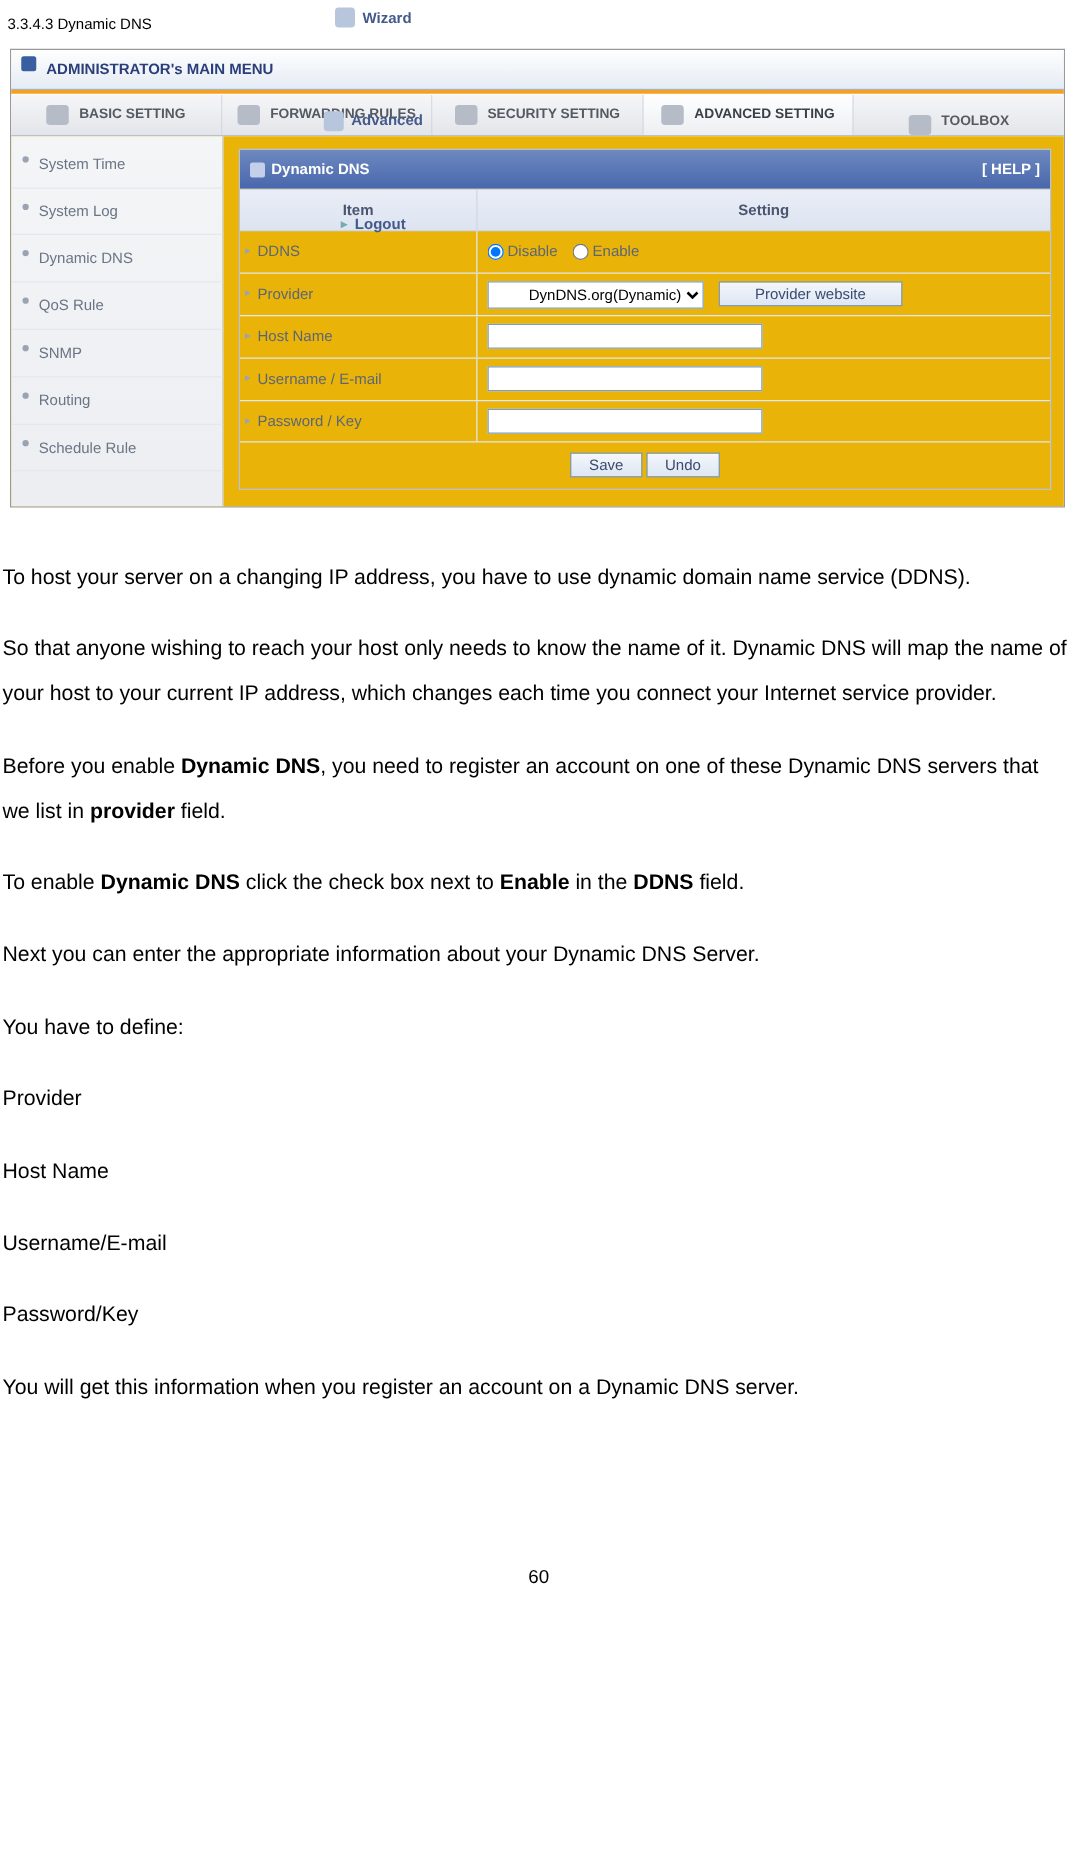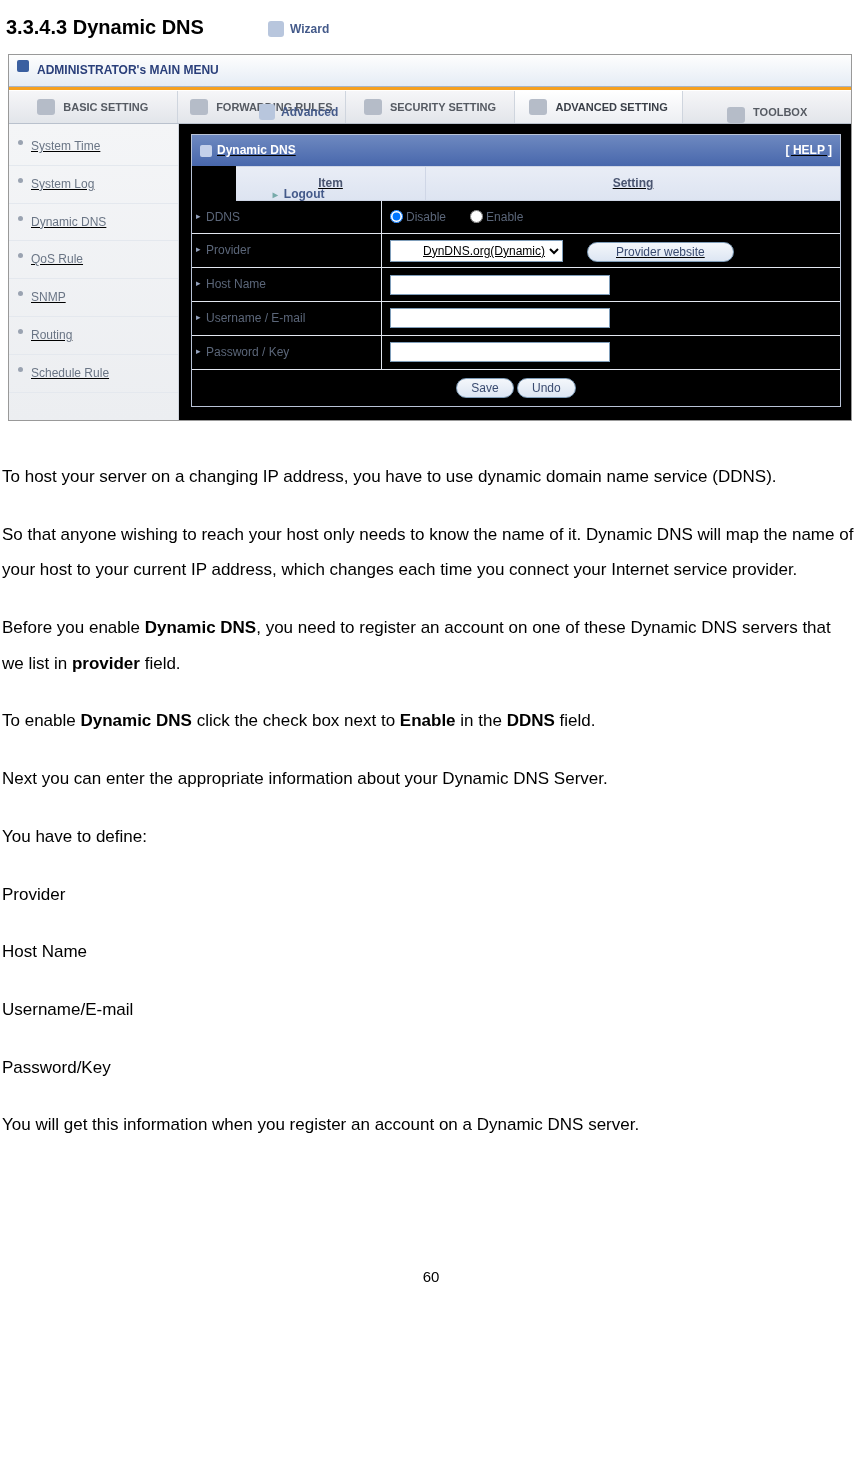--- a/index.html
+++ b/index.html
@@ -7,22 +7,22 @@
     font-family: Arial, Helvetica, sans-serif;
     background: #fff;
     color: #000;
     width: 862px;
     margin: 0 auto;
     padding: 8px 0 40px 0;
     font-size: 17px;
     line-height: 1.9;
   }
   .section-title {
-    font-weight: bold;
-    font-size: 20px;
+    font-weight: normal;
+    font-size: 12px;
     margin: 0 0 8px 6px;
   }
   .router-ui {
     width: 844px;
     margin-left: 8px;
     border: 1px solid #999;
     font-size: 12px;
     font-family: Tahoma, Arial, sans-serif;
   }
   .topbar {
@@ -100,22 +100,21 @@
     color: #3a3f48;
     text-align: right;
   }
   .tabbar .tab:last-child { border-right: none; align-items: flex-end; }
   .tabbar .tabicon {
     width: 18px; height: 16px; background: #b5bcc8; border-radius: 3px; display: inline-block;
   }
   .mainarea {
     display: flex;
     min-height: 296px;
-    background: #000000;
-    text-decoration: underline;
+    background: #eab308;
   }
   .sidebar {
     width: 170px;
     background: linear-gradient(#f4f5f7, #eceef1);
     border-right: 1px solid #cfd4dc;
     padding-top: 4px;
   }
   .sidebar .sitem {
     padding: 7px 10px 7px 22px;
     color: #6a7585;
@@ -147,21 +146,20 @@
     font-size: 12px;
   }
   .panel-head .hicon {
     width: 12px; height: 12px; background: #c4d0ea; display: inline-block; margin-right: 5px; border-radius: 2px; vertical-align: middle;
   }
   .subhead {
     display: flex;
     background: linear-gradient(#e9edf6, #dde4f1);
     border-top: 1px solid #cfd6e6;
     border-bottom: 1px solid #cfd6e6;
-    margin-left: 44px;
   }
   .subhead .col1 {
     width: 190px;
     text-align: center;
     color: #4a5570;
     font-weight: bold;
     padding: 5px 0;
     border-right: 1px solid #cfd6e6;
   }
   .subhead .col2 {
@@ -190,22 +188,22 @@
     color: #95a3be;
     font-size: 9px;
     position: absolute;
     left: 4px;
     top: 7px;
   }
   .row .c2 {
     flex: 1;
     padding: 4px 8px;
     display: flex;
-    align-items: flex-end;
-    gap: 24px;
+    align-items: flex-start;
+    gap: 12px;
     color: #5b6679;
     font-size: 12px;
   }
   .row .c2 input[type=text] {
     width: 220px;
     border: 1px solid #7f9db9;
     height: 20px;
     padding: 1px 4px;
     font-size: 12px;
   }
@@ -220,21 +218,21 @@
     display: inline-flex;
     align-items: center;
     gap: 3px;
   }
   .btn {
     border: 1px solid #7f9db9;
     background: linear-gradient(#f4f7fb, #dde6f3);
     color: #3a4b70;
     padding: 2px 14px;
     font-size: 12px;
-    border-radius: 10px;
+    border-radius: 0;
     cursor: pointer;
   }
   .btn-wide { padding: 2px 28px; }
   .actions {
     text-align: center;
     padding: 7px 0;
   }
   .doc {
     padding: 38px 6px 0 2px;
     font-size: 17px;

